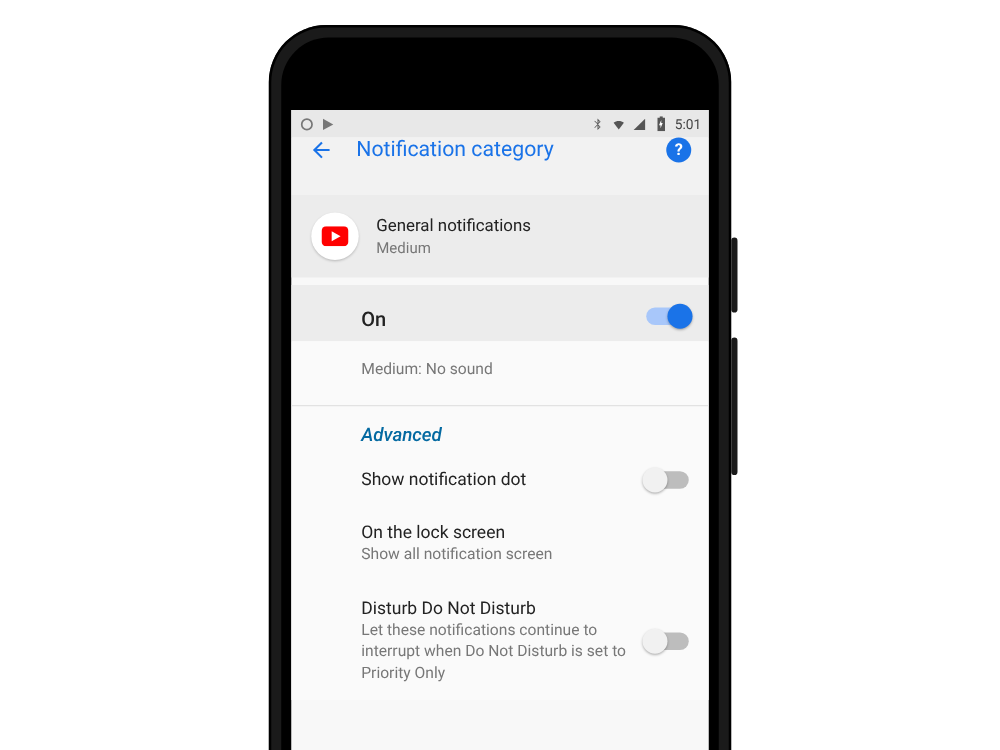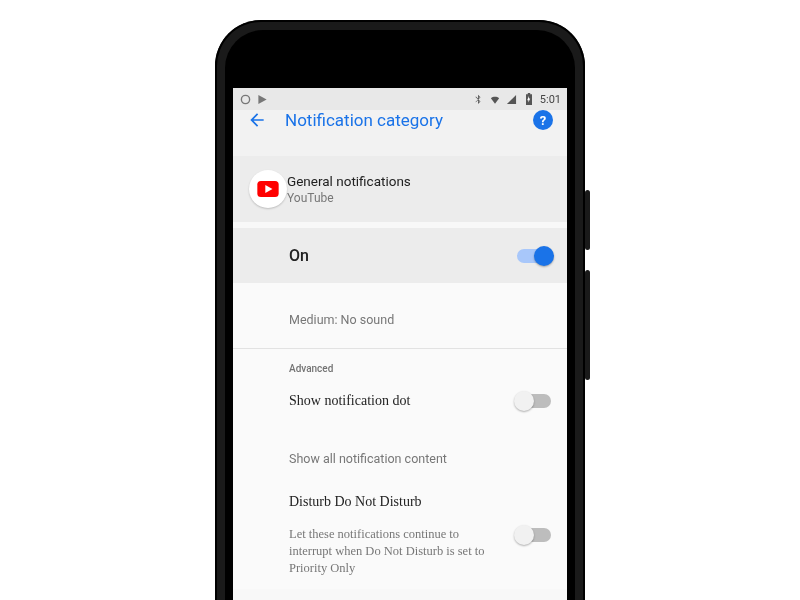--- a/index.html
+++ b/index.html
@@ -58,60 +58,60 @@
     display:flex; align-items:flex-start; padding:0 14px;
     gap:18px;
     border-bottom:1px solid rgba(0,0,0,0);
   }
   .appbar .title { color:#1a73e8; font-size:17px; font-weight:400; flex:1; }
   .back svg, .help svg { display:block; }
   .help { width:20px; height:20px; border-radius:50%; background:#1a73e8; color:#fff; display:flex; align-items:center; justify-content:center; font-size:13px; font-weight:700;}
   .channel-head {
     background:#ececec;
     padding:14px 16px 14px 16px;
-    display:flex; align-items:center; 
+    display:flex; align-items:center; gap:14px;
   }
   .yt-badge{
     width:38px; height:38px; border-radius:50%; background:#fff;
     display:flex; align-items:center; justify-content:center;
     box-shadow:0 1px 2px rgba(0,0,0,.2);
   }
   .yt-badge svg{display:block;}
   .ch-text .line1{ font-size:13.5px; color:#222; }
   .ch-text .line2{ font-size:12px; color:#777; margin-top:2px;}
   .on-row{
     background:#ececec;
-    padding:18px 16px 18px 56px;
-    display:flex; align-items:center; justify-content:space-between;
+    padding:18px 16px 8px 56px;
+    display:flex; justify-content:space-between;
     margin-top:6px;
   }
   .on-row .lbl{ font-size:16px; color:#222; font-weight:500;}
   .toggle{
     width:34px; height:14px; border-radius:8px; position:relative;
   }
   .toggle.on{ background:#a8c7fa;}
   .toggle.off{ background:#bdbdbd;}
   .toggle .knob{
     position:absolute; top:-3px; width:20px; height:20px; border-radius:50%;
     box-shadow:0 1px 2px rgba(0,0,0,.3);
   }
   .toggle.on .knob{ right:-3px; background:#1a73e8;}
   .toggle.off .knob{ left:-3px; background:#f1f1f1;}
   .list{ background:#fafafa; }
   .item{
     padding:13px 16px 13px 56px;
   }
   .item .primary{ font-size:14px; color:#222;}
-  .item .secondary{ font-size:12.5px; color:#777; margin-top:16px; line-height:1.35;}
+  .item .secondary{ font-size:12.5px; color:#777; margin-top:2px; line-height:1.35;}
   .divider{ height:1px; background:#e2e2e2; margin:6px 0 0 0;}
   .section-label{
     padding:14px 16px 6px 56px;
-    color:#737373; font-size:10px; font-weight:500;
-  }
-  .item.row{ display:flex; align-items:center; justify-content:space-between; gap:12px;font-family:Liberation Serif, serif;}
+    color:#0369a1; font-size:15px; font-weight:500;font-style:italic;
+  }
+  .item.row{ display:flex; align-items:center; justify-content:space-between; gap:12px;}
   .item.row .texts{flex:1;}
 </style>
 </head>
 <body>
 
 <div class="phone">
   <div class="cam"></div>
   <div class="speaker"></div>
   <div class="bezel">
     <div class="screen">
@@ -167,21 +167,21 @@
 
       <div class="channel-head">
         <div class="yt-badge">
           <svg width="22" height="16" viewBox="0 0 24 18">
               <rect width="24" height="18" rx="4" fill="#ff0000"></rect>
               <path d="M9 4.5v9l8-4.5z" fill="#fff"></path>
             </svg>
         </div>
         <div class="ch-text">
           <div class="line1">General notifications</div>
-          <div class="line2">YouTube</div>
+          <div class="line2">Medium</div>
         </div>
       </div>
 
       <div class="on-row">
         <span class="lbl">On</span>
         <span class="toggle on">
             <span class="knob"></span>
           </span>
       </div>
 
@@ -198,21 +198,22 @@
           <div class="texts">
               <div class="primary">Show notification dot</div>
             </div>
           <span class="toggle off">
               <span class="knob"></span>
             </span>
         </div>
 
 
         <div class="item">
-          <div class="secondary">Show all notification content</div>
+          <div class="primary">On the lock screen</div>
+          <div class="secondary">Show all notification screen</div>
         </div>
 
         <div class="item row">
           <div class="texts">
             <div class="primary">Disturb Do Not Disturb</div>
             <div class="secondary">Let these notifications continue to interrupt when Do Not Disturb is set to Priority Only</div>
           </div>
           <span class="toggle off">
               <span class="knob"></span>
             </span>

